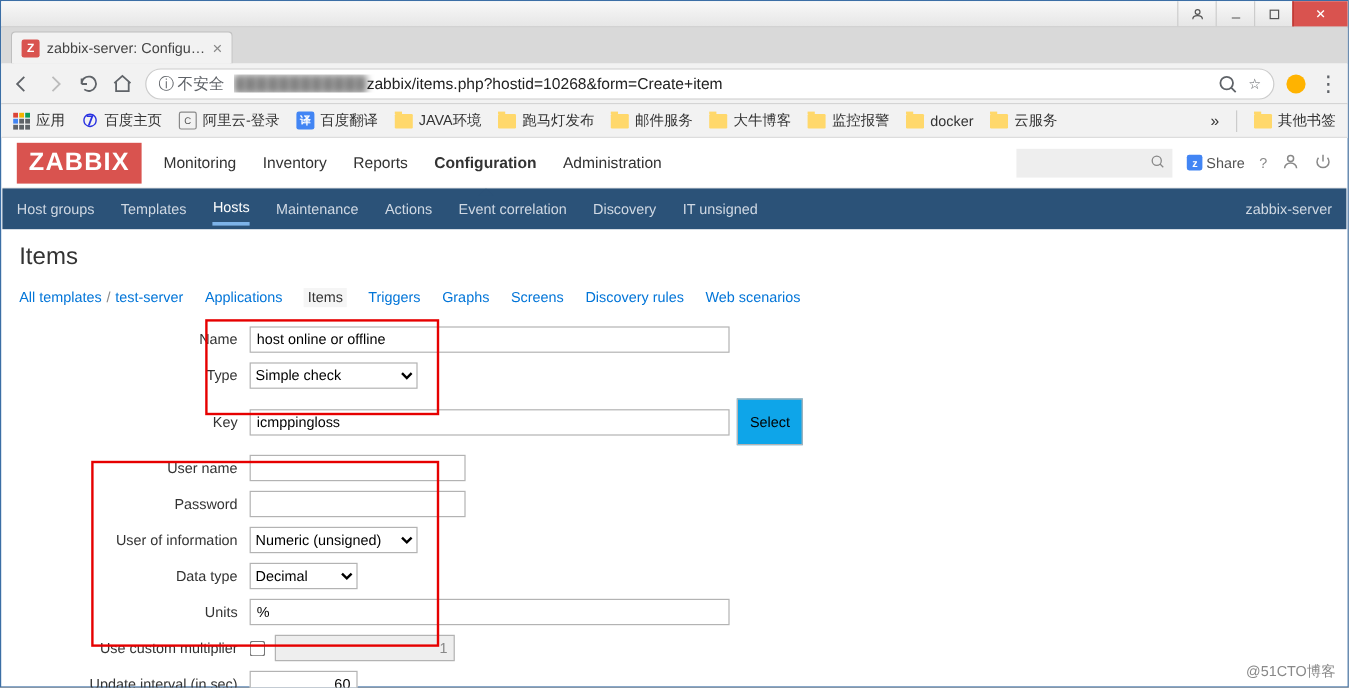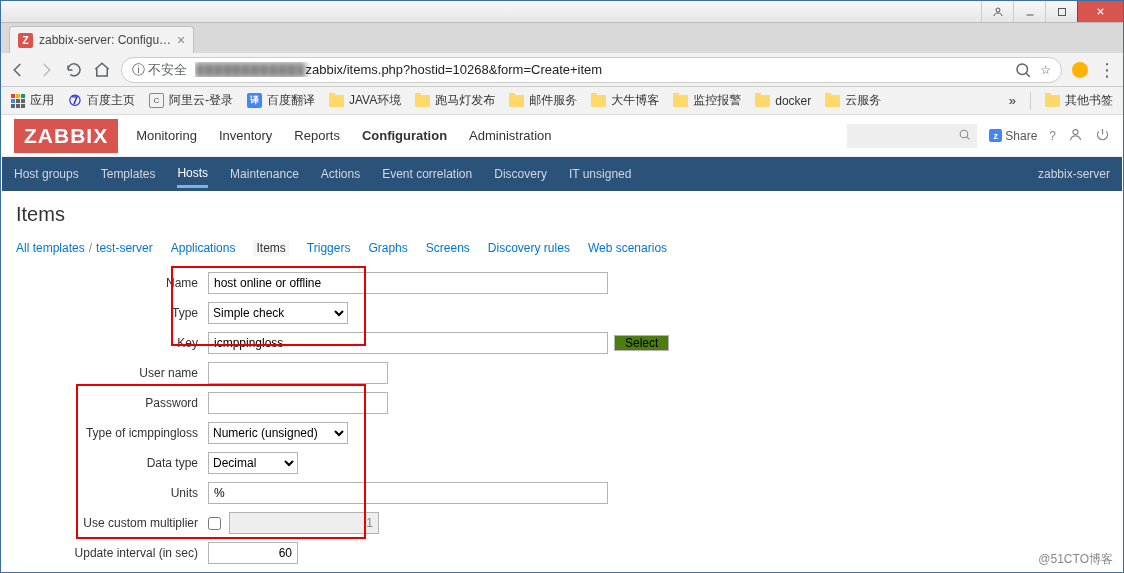--- a/index.html
+++ b/index.html
@@ -78,21 +78,21 @@
   .redbox.rb2 { left:60px; top:112px; width:290px; height:155px; }
 
   .form-row { display:flex; align-items:center; margin-bottom:8px; }
   .form-label { width:192px; text-align:right; padding-right:10px; color:#333; font-size:12px; }
   .form-row input[type=text] { height:22px; border:1px solid #b3b3b3; padding:0 5px; font-size:12px; background:#fff;}
   .form-row select { height:22px; border:1px solid #b3b3b3; font-size:12px; background:#fff;}
   .w-long { width:400px; }
   .w-med { width:180px; }
   .w-sel { width:140px; }
   .w-short { width:90px; text-align:right; padding-right:5px;}
-  .btn-select { height:16px; border:1px solid #b3b3b3; background:#4d7c0f; padding:0 10px; font-size:12px; margin-left:6px;}
+  .btn-select { height:39px; border:1px solid #b3b3b3; background:#0ea5e9; padding:0 10px; font-size:12px; margin-left:6px;}
   .mult-input { width:150px; margin-left:8px; background:#eee !important; color:#888; text-align:right;}
 
   .watermark { position:absolute; right:10px; bottom:4px; font-size:12px; color:#888;}
 </style>
 </head>
 <body>
 
 <div class="outer-frame">
 
   <div class="os-titlebar">
@@ -315,21 +315,21 @@
         </div>
         <div class="form-row">
           <span class="form-label">User name</span>
           <input type="text" class="w-med" value="" style="">
         </div>
         <div class="form-row">
           <span class="form-label">Password</span>
           <input type="text" class="w-med" value="" style="">
         </div>
         <div class="form-row">
-          <span class="form-label">Type of icmppingloss</span>
+          <span class="form-label">User of information</span>
           <select class="w-sel"><option>Numeric (unsigned)</option></select>
         </div>
         <div class="form-row">
           <span class="form-label">Data type</span>
           <select style="width:90px"><option>Decimal</option></select>
         </div>
         <div class="form-row">
           <span class="form-label">Units</span>
           <input type="text" class="w-long" value="%" style="">
         </div>

